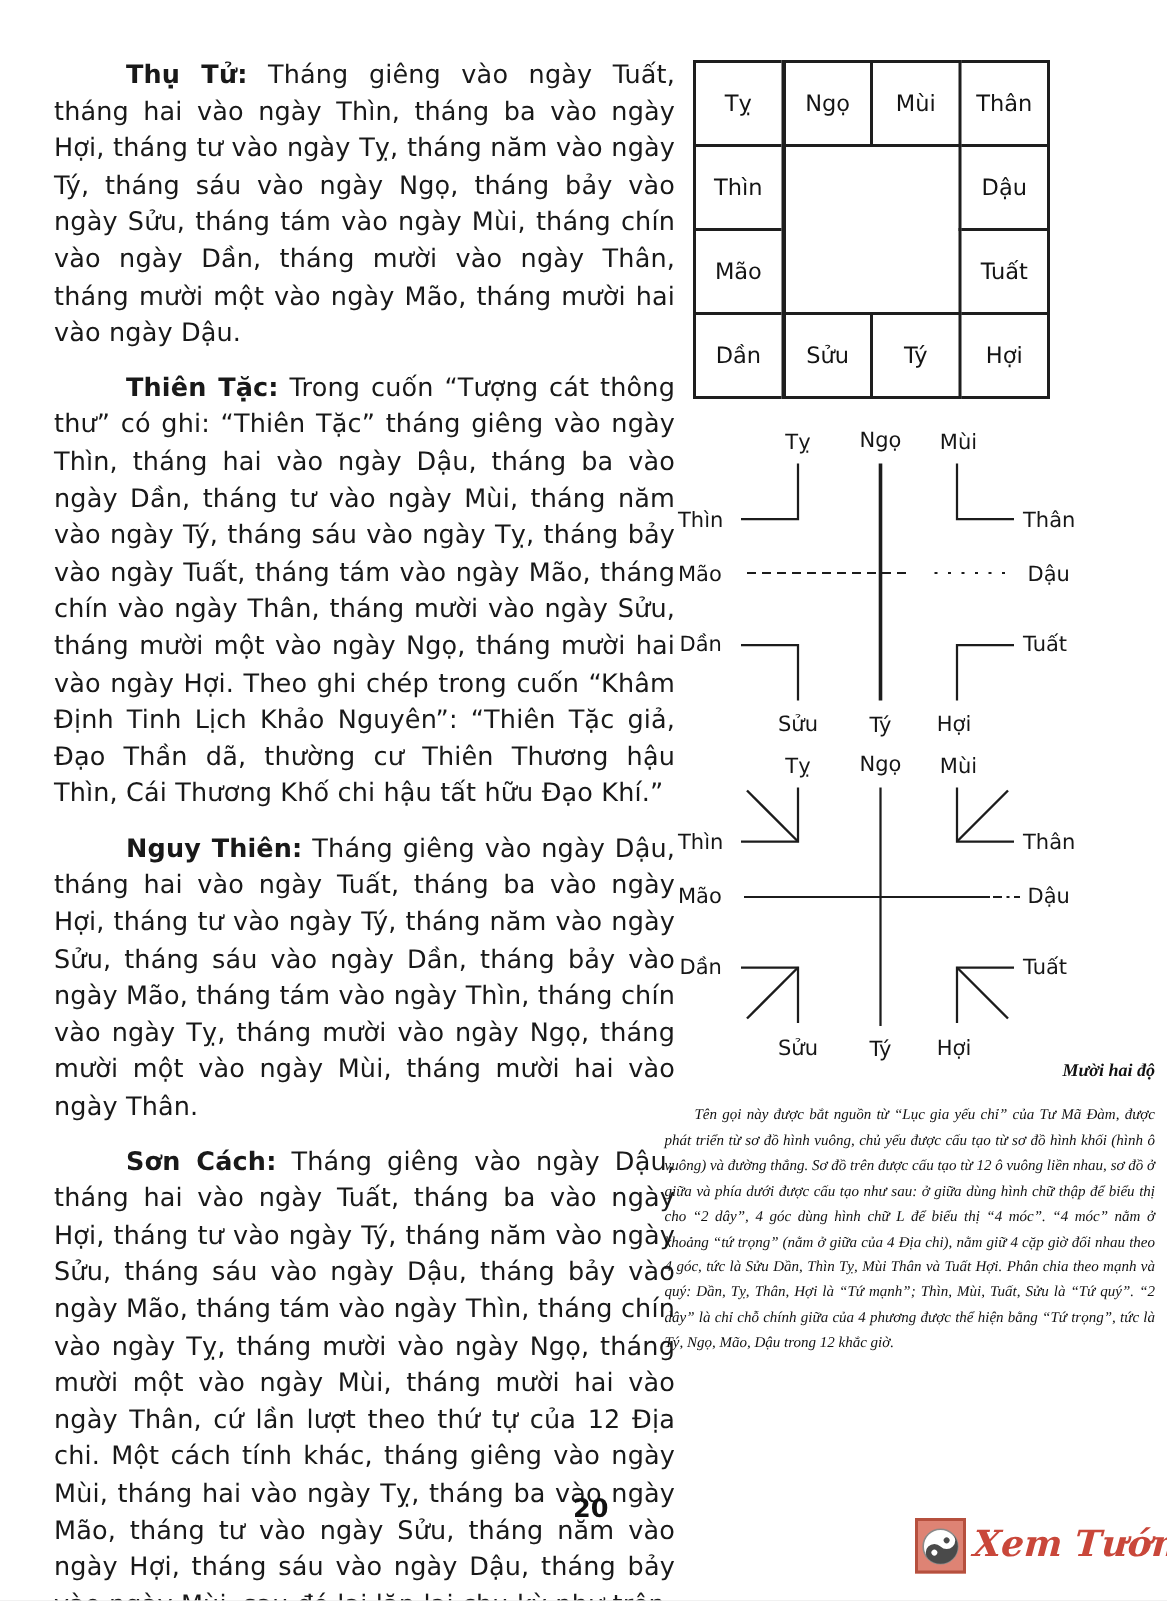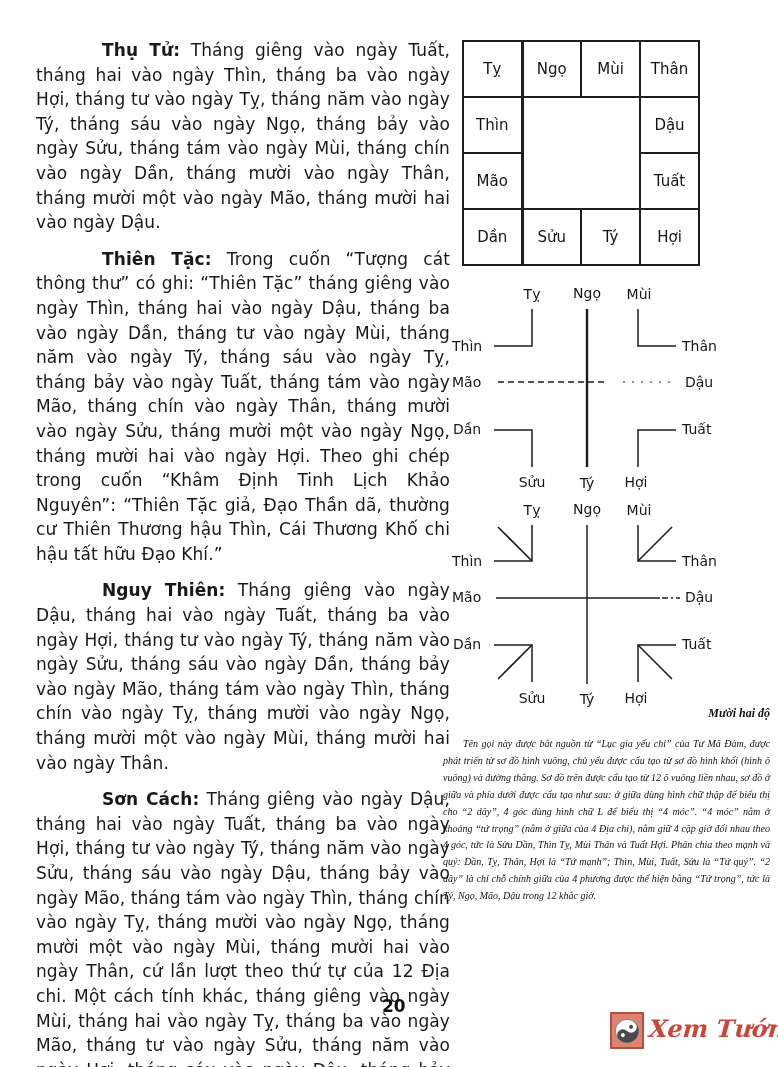--- a/index.html
+++ b/index.html
@@ -16,21 +16,21 @@
 
   
   .left-col {
     position:absolute; left:36px; top:38px; width:414px;
     font-size:17px; line-height:24.6px;
     text-align:justify;
     color:#191919;
     letter-spacing:.1px;
   }
   .left-col p { text-indent:48px; margin-bottom:12px; }
-  .left-col .term { font-weight:bold;margin-left:18px; }
+  .left-col .term { font-weight:bold; }
 
   
   .zodiac-table {
     position:absolute; left:462px; top:40px;
     border-collapse:collapse;
   }
   .zodiac-table td {
     border:2px solid #1e1e1e;
     width:59px; height:56px;
     text-align:center; vertical-align:middle;

